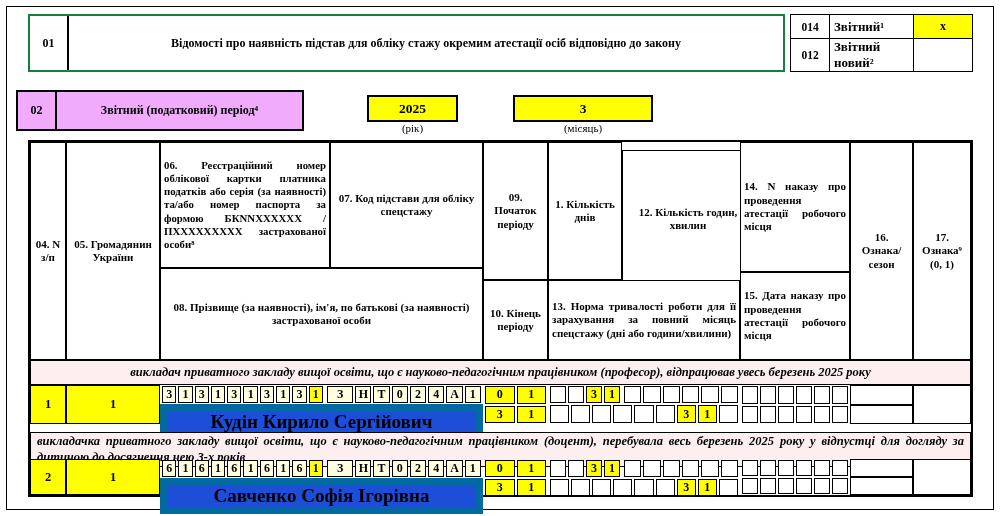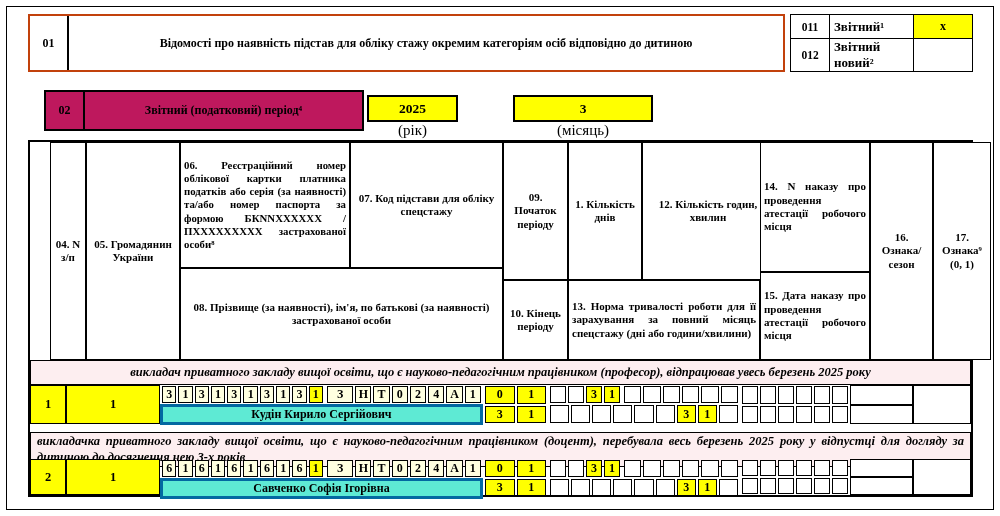--- a/index.html
+++ b/index.html
@@ -4,78 +4,78 @@
 <style>
   html,body{margin:0;padding:0;background:#fff;}
   body{
     width:1000px;height:516px;position:relative;
     font-family:"Liberation Serif","DejaVu Serif",serif;
     color:#000;
   }
   .frame{position:absolute;left:6px;top:6px;width:986px;height:502px;border:1px solid #000;}
 
   
-  .s01{position:absolute;left:28px;top:14px;width:757px;height:58px;border:2px solid #c2410c;
+  .s01{position:absolute;left:28px;top:14px;width:757px;height:58px;border:2px solid #15803d;
        box-sizing:border-box;display:flex;background:#fff;}
   .s01-code{width:37px;border-right:2px solid #000;display:flex;align-items:center;justify-content:center;
             font-weight:bold;font-size:12px;}
   .s01-title{flex:1;display:flex;align-items:center;justify-content:center;text-align:center;
              font-weight:bold;font-size:12px;padding:0 34px;line-height:1.2;}
 
   
   .rt{position:absolute;left:790px;top:14px;width:183px;height:58px;display:flex;flex-direction:column;}
   .rt-row{flex:1;display:flex;border:1.5px solid #000;box-sizing:border-box;background:#fff;}
   .rt-row + .rt-row{margin-top:-1.5px;}
   .rt-code{width:38px;border-right:1.5px solid #000;display:flex;align-items:center;justify-content:center;
            font-weight:bold;font-size:11.5px;}
   .rt-label{flex:1;display:flex;align-items:center;padding-left:4px;font-weight:bold;font-size:13px;}
   .rt-check{width:58px;border-left:1.5px solid #000;display:flex;align-items:center;justify-content:center;
             font-weight:bold;font-size:12px;}
   .rt-check.on{background:#ffff00;}
 
   
-  .s02{position:absolute;left:44px;top:90px;width:320px;height:41px;border:2px solid #000;
-       box-sizing:border-box;display:flex;background:#be185d;}
+  .s02{position:absolute;left:16px;top:90px;width:288px;height:41px;border:2px solid #000;
+       box-sizing:border-box;display:flex;background:#f0abfc;}
   .s02-code{width:37px;border-right:2px solid #000;display:flex;align-items:center;justify-content:center;
             font-weight:bold;font-size:12px;}
   .s02-label{flex:1;display:flex;align-items:center;justify-content:center;font-weight:bold;font-size:12px;}
   .pfield{position:absolute;top:95px;height:27px;border:2px solid #000;box-sizing:border-box;
           background:#ffff00;display:flex;align-items:center;justify-content:center;
           font-weight:bold;font-size:13.5px;}
   .pfield.year{left:367px;width:91px;}
   .pfield.month{left:513px;width:140px;}
-  .pcap{position:absolute;top:122px;text-align:center;font-size:15px;}
+  .pcap{position:absolute;top:122px;text-align:center;font-size:11px;}
   .pcap.year{left:367px;width:91px;}
   .pcap.month{left:513px;width:140px;}
 
   
   .tbl{position:absolute;left:28px;top:140px;width:945px;height:357px;border:2px solid #000;
        box-sizing:border-box;background:#fff;}
   .hc{position:absolute;border:1px solid #000;box-sizing:border-box;display:flex;align-items:center;
       justify-content:center;text-align:center;font-weight:bold;font-size:11px;line-height:1.22;
-      padding:2px 3px;background:#fff;margin-left:20px;}
+      padding:2px 3px;background:#fff;}
   .hc.just{justify-content:flex-start;text-align:justify;align-items:center;}
   .hc.just > span{display:block;width:100%;}
 
   .banner{position:absolute;left:0;width:941px;background:#fdeef0;border:1px solid #000;
           box-sizing:border-box;font-style:italic;font-weight:bold;font-size:12.5px;
           display:flex;align-items:center;line-height:1.25;}
   .banner.center{justify-content:center;text-align:center;}
   .banner.left{padding:1px 6px;text-align:justify;}
 
   .drow{position:absolute;left:0;width:941px;display:flex;box-sizing:border-box;}
   .drow *{box-sizing:border-box;}
   .ycell{background:#ffff00;border:1px solid #000;display:flex;align-items:center;justify-content:center;
          font-weight:bold;font-size:12.5px;}
   .dc04{width:36px;}
   .dc05{width:94px;}
   .dmid{width:323px;display:flex;flex-direction:column;}
   .dmid-top{flex:1;display:flex;}
-  .dname{flex:1;background:#5eead4;border:3px solid #0369a1;display:flex;align-items:center;
-         justify-content:center;font-weight:bold;font-size:12px;}
+  .dname{flex:1;background:#1d4ed8;border:7px solid #0369a1;display:flex;align-items:center;
+         justify-content:center;font-weight:bold;font-size:19px;}
   .dcol{display:flex;flex-direction:column;}
   .d0910{width:65px;}
   .d1113{width:192px;}
   .d1113-top{flex:1;display:flex;}
   .d1415{width:110px;}
   .d16{width:63px;}
   .d17{width:58px;border:1px solid #000;background:#fff;}
   .half{flex:1;border:1px solid #000;background:#fff;}
 
   .grp{display:flex;gap:2px;padding:1px 2px;flex:1;align-items:stretch;}
@@ -91,26 +91,26 @@
   .grp.reg .cellbox:last-child{background:#ffff00;}
   .grp.code .cellbox:first-child{flex:1.7;}
 </style>
 </head>
 <body>
 
 <div class="frame"></div>
 
 <div class="s01">
   <div class="s01-code">01</div>
-  <div class="s01-title">Відомості про наявність підстав для обліку стажу окремим категоріям осіб відповідно до дитиною</div>
+  <div class="s01-title">Відомості про наявність підстав для обліку стажу окремим атестації осіб відповідно до закону</div>
 </div>
 
 <div class="rt">
   <div class="rt-row">
-    <div class="rt-code">011</div>
+    <div class="rt-code">014</div>
     <div class="rt-label">Звітний¹</div>
     <div class="rt-check on">x</div>
   </div>
   <div class="rt-row">
     <div class="rt-code">012</div>
     <div class="rt-label">Звітний новий²</div>
     <div class="rt-check"></div>
   </div>
 </div>
 
@@ -128,21 +128,21 @@
   <div class="hc" style="left:0;top:0;width:36px;height:218px;">04. N з/п</div>
   <div class="hc" style="left:36px;top:0;width:94px;height:218px;">05. Громадянин України</div>
   <div class="hc just" style="left:130px;top:0;width:170px;height:126px;font-size:10.8px;">
       <span>06. Реєстраційний номер облікової картки платника податків або серія (за наявності) та/або номер паспорта за формою БКNNХХХХХХ / ПХХХХХХХХХ застрахованої особи⁸</span>
     </div>
   <div class="hc" style="left:300px;top:0;width:153px;height:126px;">07. Код підстави для обліку спецстажу</div>
   <div class="hc" style="left:130px;top:126px;width:323px;height:92px;">08. Прізвище (за наявності), ім'я, по батькові (за наявності) застрахованої особи</div>
   <div class="hc" style="left:453px;top:0;width:65px;height:138px;">09. Початок періоду</div>
   <div class="hc" style="left:453px;top:138px;width:65px;height:80px;text-align:center;">10. Кінець періоду</div>
   <div class="hc" style="left:518px;top:0;width:74px;height:138px;">1. Кількість днів</div>
-  <div class="hc" style="left:592px;top:0;width:132px;height:138px;">12. Кількість годин, хвилин</div>
+  <div class="hc" style="left:592px;top:8px;width:132px;height:138px;">12. Кількість годин, хвилин</div>
   <div class="hc just" style="left:518px;top:138px;width:192px;height:80px;">
       <span>13. Норма тривалості роботи для її зарахування за повний місяць спецстажу (дні або години/хвилини)</span>
     </div>
   <div class="hc just" style="left:710px;top:0;width:110px;height:130px;">
       <span>14. N наказу про проведення атестації робочого місця</span>
     </div>
   <div class="hc just" style="left:710px;top:130px;width:110px;height:88px;">
       <span>15. Дата наказу про проведення атестації робочого місця</span>
     </div>
   <div class="hc" style="left:820px;top:0;width:63px;height:218px;">16. Ознака/ сезон</div>

